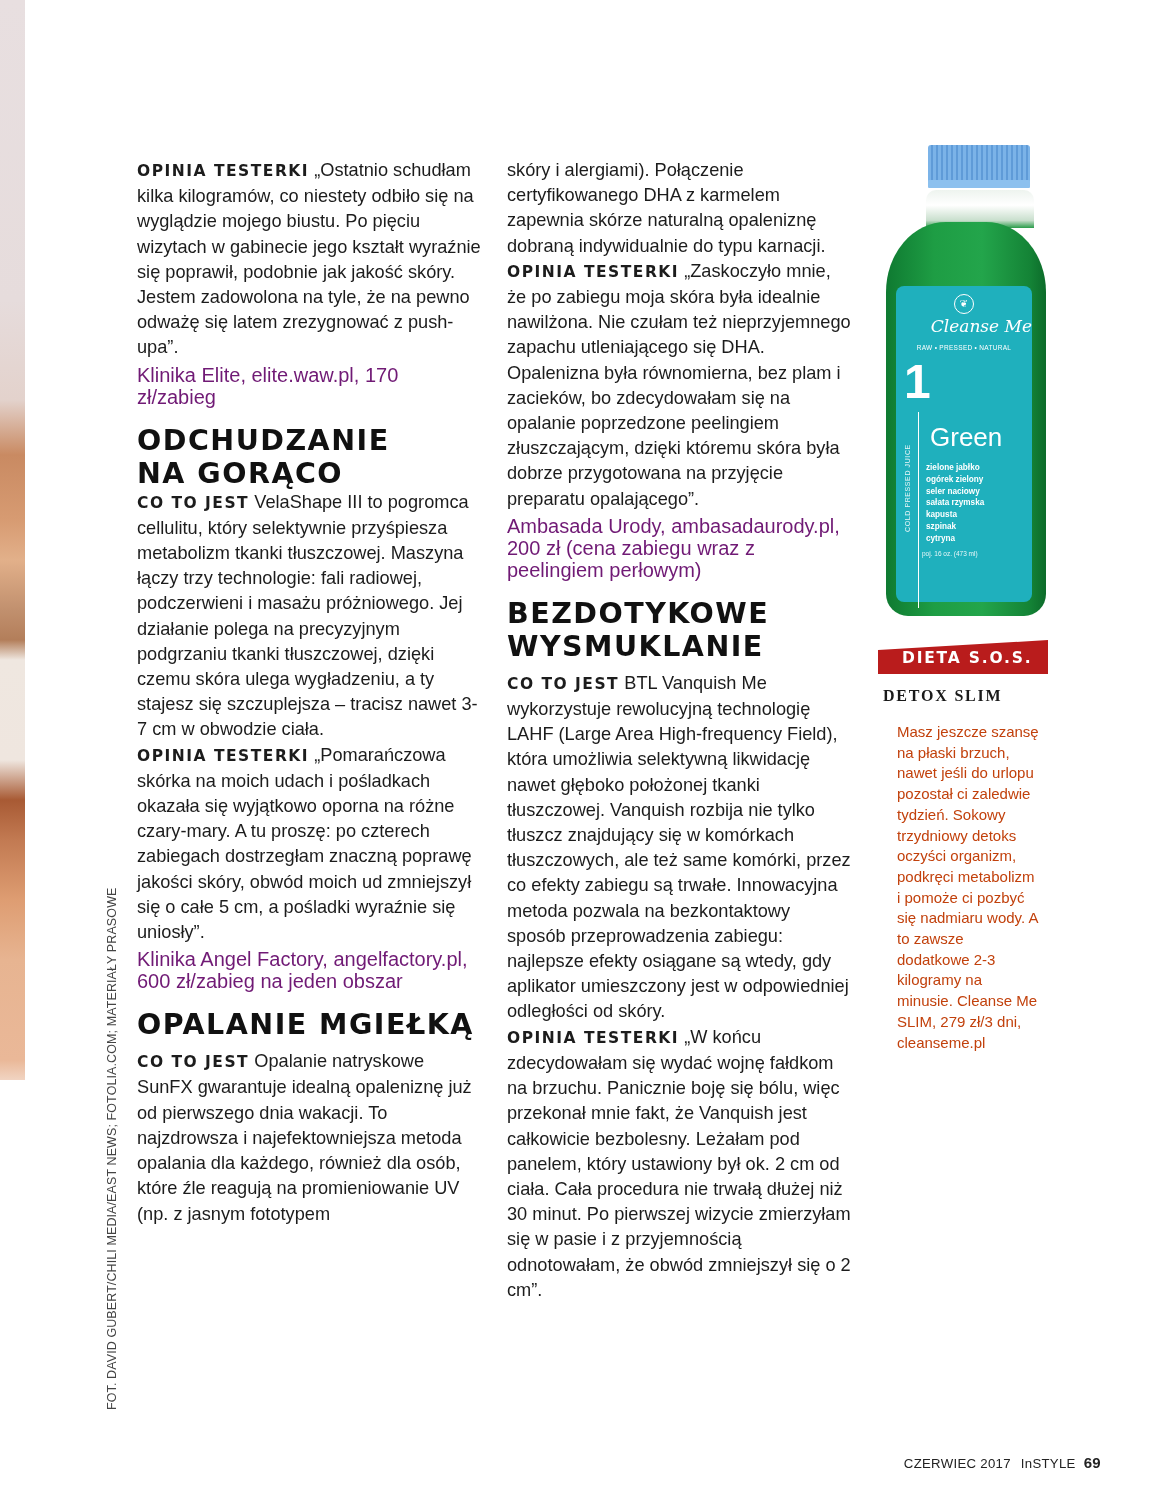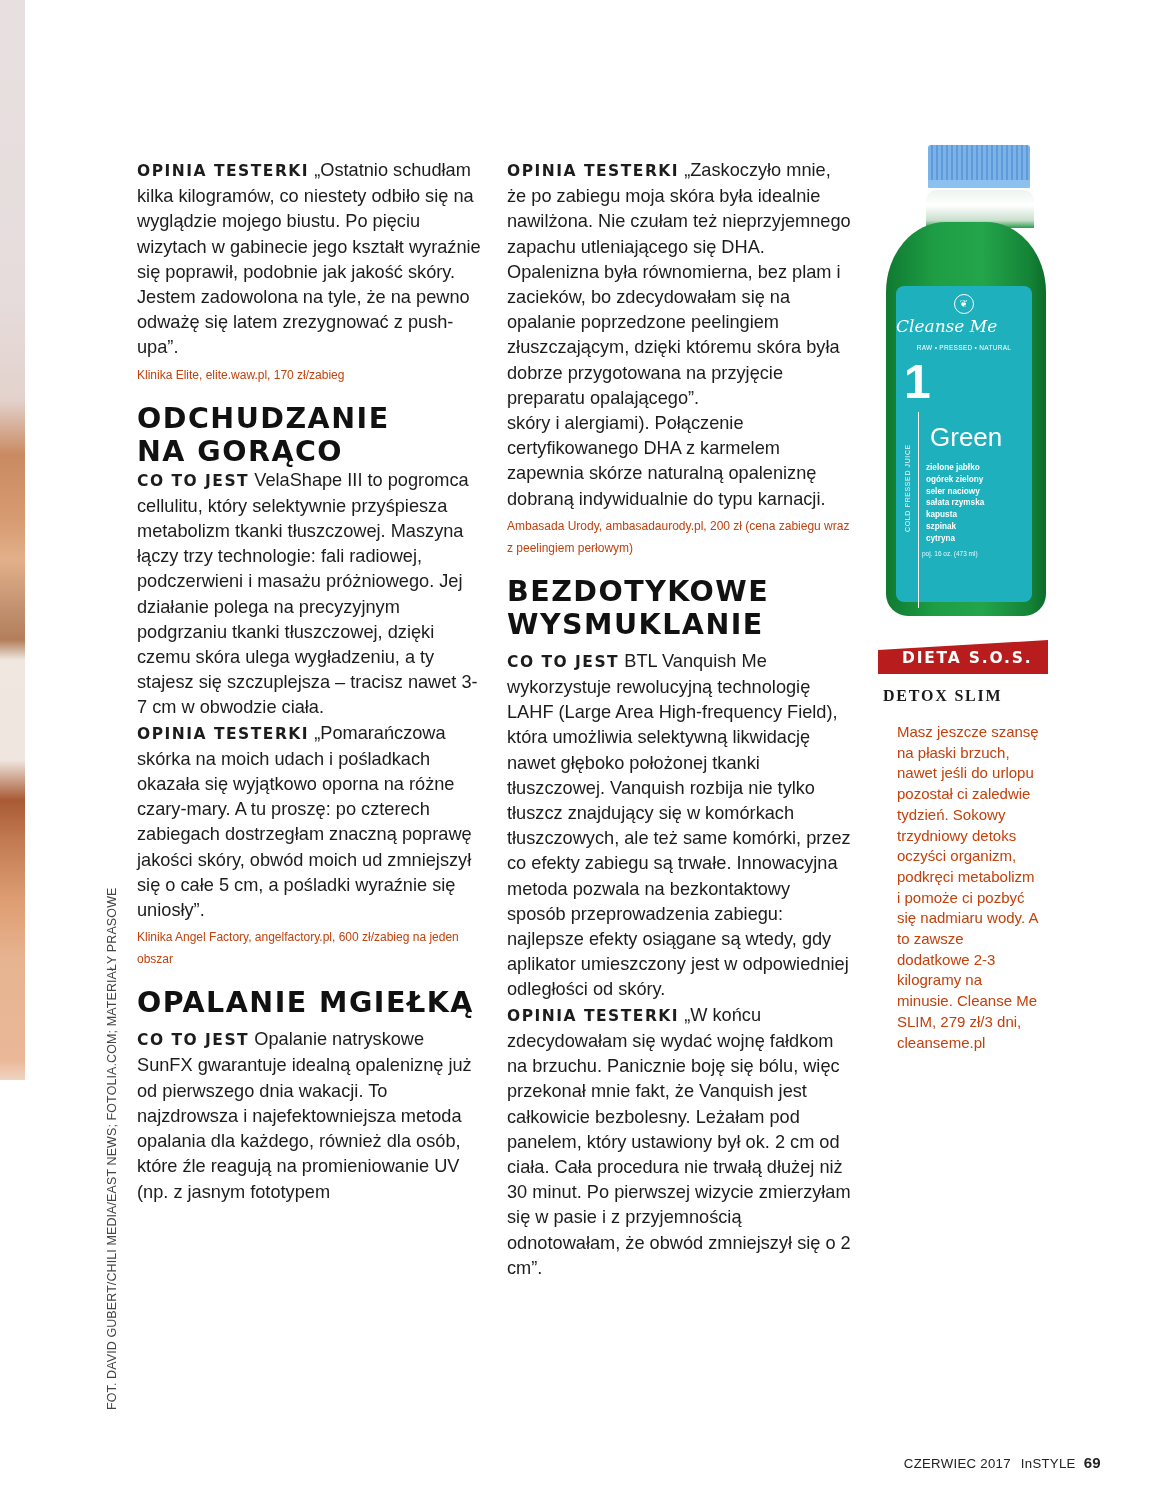--- a/index.html
+++ b/index.html
@@ -24,21 +24,21 @@
   .col {
     position: absolute; font-size: 18.2px; line-height: 25.2px; color: #1c1c1c;
   }
   .col1 { left: 137px; top: 158px; width: 345px; }
   .col2 { left: 507px; top: 158px; width: 345px; }
   .col p { margin: 0; }
   .lead {
     font-family: "DejaVu Sans", sans-serif; font-weight: bold;
     letter-spacing: 1.5px; font-size: 15.5px;
   }
-  .source { font-size: 12px; line-height: 22px; color: #c2410c; margin-top: 3px !important; }
+  .source { font-size: 20px; line-height: 22px; color: #701a75; margin-top: 3px !important; }
   h2 {
     margin: 0; font-family: "DejaVu Sans", sans-serif; font-weight: bold;
     font-size: 28.5px; line-height: 33px; letter-spacing: 1.5px; color: #111;
   }
   .h-gap-top { margin-top: 16px !important; }
   .h-gap-bot { margin-bottom: 8px !important; }
 
   
   .bottle-wrap { position: absolute; left: 882px; top: 140px; width: 166px; height: 478px; }
   .cap {
@@ -62,21 +62,21 @@
   }
   .label {
     position: absolute; left: 14px; top: 146px; width: 136px; height: 316px;
     background: #1fb0bd; border-radius: 8px; color: #fff;
   }
   .label .logo-circle {
     position: absolute; left: 58px; top: 8px; width: 18px; height: 18px;
     border: 1px solid #fff; border-radius: 50%; font-size: 10px; text-align: center; line-height: 18px;
   }
   .label .brand {
-    position: absolute; left: 0; top: 30px; width: 136px; text-align: left;
+    position: absolute; left: 0; top: 30px; width: 136px; text-align: right;
     font-family: "DejaVu Serif", serif; font-style: italic; font-size: 17px;
   }
   .label .tagline {
     position: absolute; left: 0; top: 58px; width: 136px; text-align: center; font-size: 6.5px; letter-spacing: 0.3px;
   }
   .label .num {
     position: absolute; left: 8px; top: 68px; font-size: 48px; font-weight: bold; line-height: 56px;
   }
   .label .vline { position: absolute; left: 22px; top: 126px; width: 1px; height: 196px; background: #fff; }
   .label .name {
@@ -128,22 +128,22 @@
   </h2>
   <p><span class="lead">CO TO JEST</span> <span>VelaShape III to pogromca cellulitu, który selektywnie przyśpiesza metabolizm tkanki tłuszczowej. Maszyna łączy trzy technologie: fali radiowej, podczerwieni i masażu próżniowego. Jej działanie polega na precyzyjnym podgrzaniu tkanki tłuszczowej, dzięki czemu skóra ulega wygładzeniu, a ty stajesz się szczuplejsza – tracisz nawet 3-7 cm w obwodzie ciała.</span></p>
   <p><span class="lead">OPINIA TESTERKI</span> <span>„Pomarańczowa skórka na moich udach i pośladkach okazała się wyjątkowo oporna na różne czary-mary. A tu proszę: po czterech zabiegach dostrzegłam znaczną poprawę jakości skóry, obwód moich ud zmniejszył się o całe 5 cm, a pośladki wyraźnie się uniosły”.</span></p>
   <p class="source">Klinika Angel Factory, angelfactory.pl, 600 zł/zabieg na jeden obszar</p>
 
   <h2 class="h-gap-top h-gap-bot">OPALANIE MGIEŁKĄ</h2>
   <p><span class="lead">CO TO JEST</span> <span>Opalanie natryskowe SunFX gwarantuje idealną opaleniznę już od pierwszego dnia wakacji. To najzdrowsza i najefektowniejsza metoda opalania dla każdego, również dla osób, które źle reagują na promieniowanie UV (np. z jasnym fototypem</span></p>
 </div>
 
 <div class="col col2">
+  <p>skóry i alergiami). Połączenie certyfikowanego DHA z karmelem zapewnia skórze naturalną opaleniznę dobraną indywidualnie do typu karnacji.</p>
   <p><span class="lead">OPINIA TESTERKI</span> <span>„Zaskoczyło mnie, że po zabiegu moja skóra była idealnie nawilżona. Nie czułam też nieprzyjemnego zapachu utleniającego się DHA. Opalenizna była równomierna, bez plam i zacieków, bo zdecydowałam się na opalanie poprzedzone peelingiem złuszczającym, dzięki któremu skóra była dobrze przygotowana na przyjęcie preparatu opalającego”.</span></p>
-  <p>skóry i alergiami). Połączenie certyfikowanego DHA z karmelem zapewnia skórze naturalną opaleniznę dobraną indywidualnie do typu karnacji.</p>
   <p class="source">Ambasada Urody, ambasadaurody.pl, 200 zł (cena zabiegu wraz z peelingiem perłowym)</p>
 
   <h2 class="h-gap-top h-gap-bot">
     <span>BEZDOTYKOWE</span><br>
     <span>WYSMUKLANIE</span>
   </h2>
   <p><span class="lead">CO TO JEST</span> <span>BTL Vanquish Me wykorzystuje rewolucyjną technologię LAHF (Large Area High-frequency Field), która umożliwia selektywną likwidację nawet głęboko położonej tkanki tłuszczowej. Vanquish rozbija nie tylko tłuszcz znajdujący się w komórkach tłuszczowych, ale też same komórki, przez co efekty zabiegu są trwałe. Innowacyjna metoda pozwala na bezkontaktowy sposób przeprowadzenia zabiegu: najlepsze efekty osiągane są wtedy, gdy aplikator umieszczony jest w odpowiedniej odległości od skóry.</span></p>
   <p><span class="lead">OPINIA TESTERKI</span> <span>„W końcu zdecydowałam się wydać wojnę fałdkom na brzuchu. Panicznie boję się bólu, więc przekonał mnie fakt, że Vanquish jest całkowicie bezbolesny. Leżałam pod panelem, który ustawiony był ok. 2 cm od ciała. Cała procedura nie trwałą dłużej niż 30 minut. Po pierwszej wizycie zmierzyłam się w pasie i z przyjemnością odnotowałam, że obwód zmniejszył się o 2 cm”.</span></p>
 </div>
 

